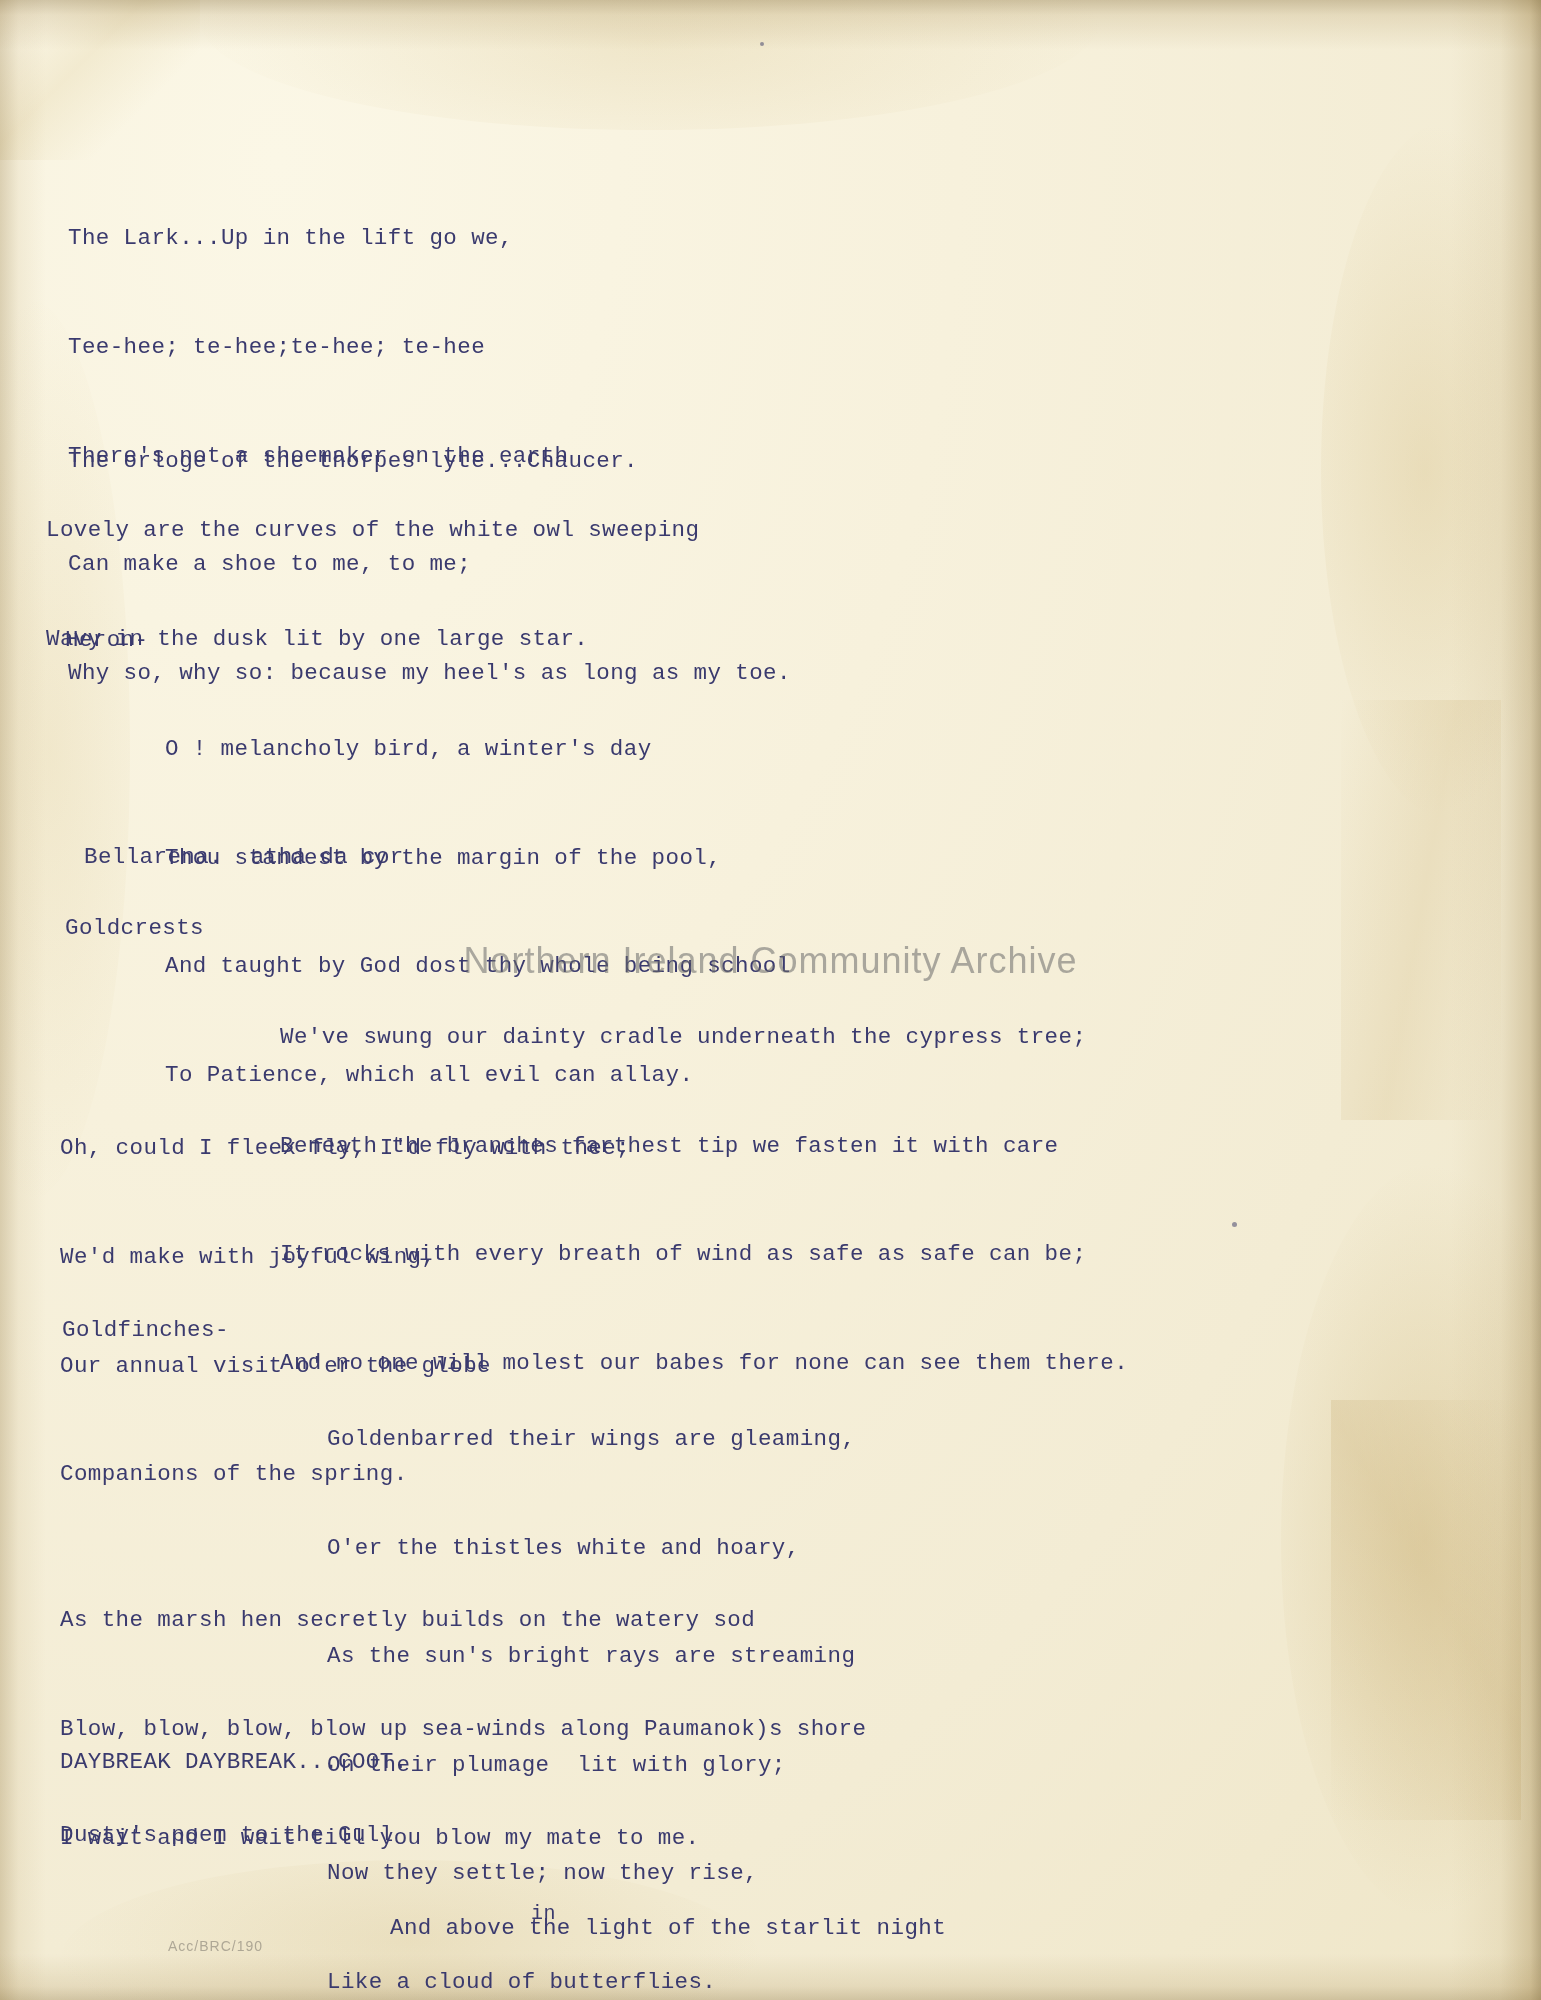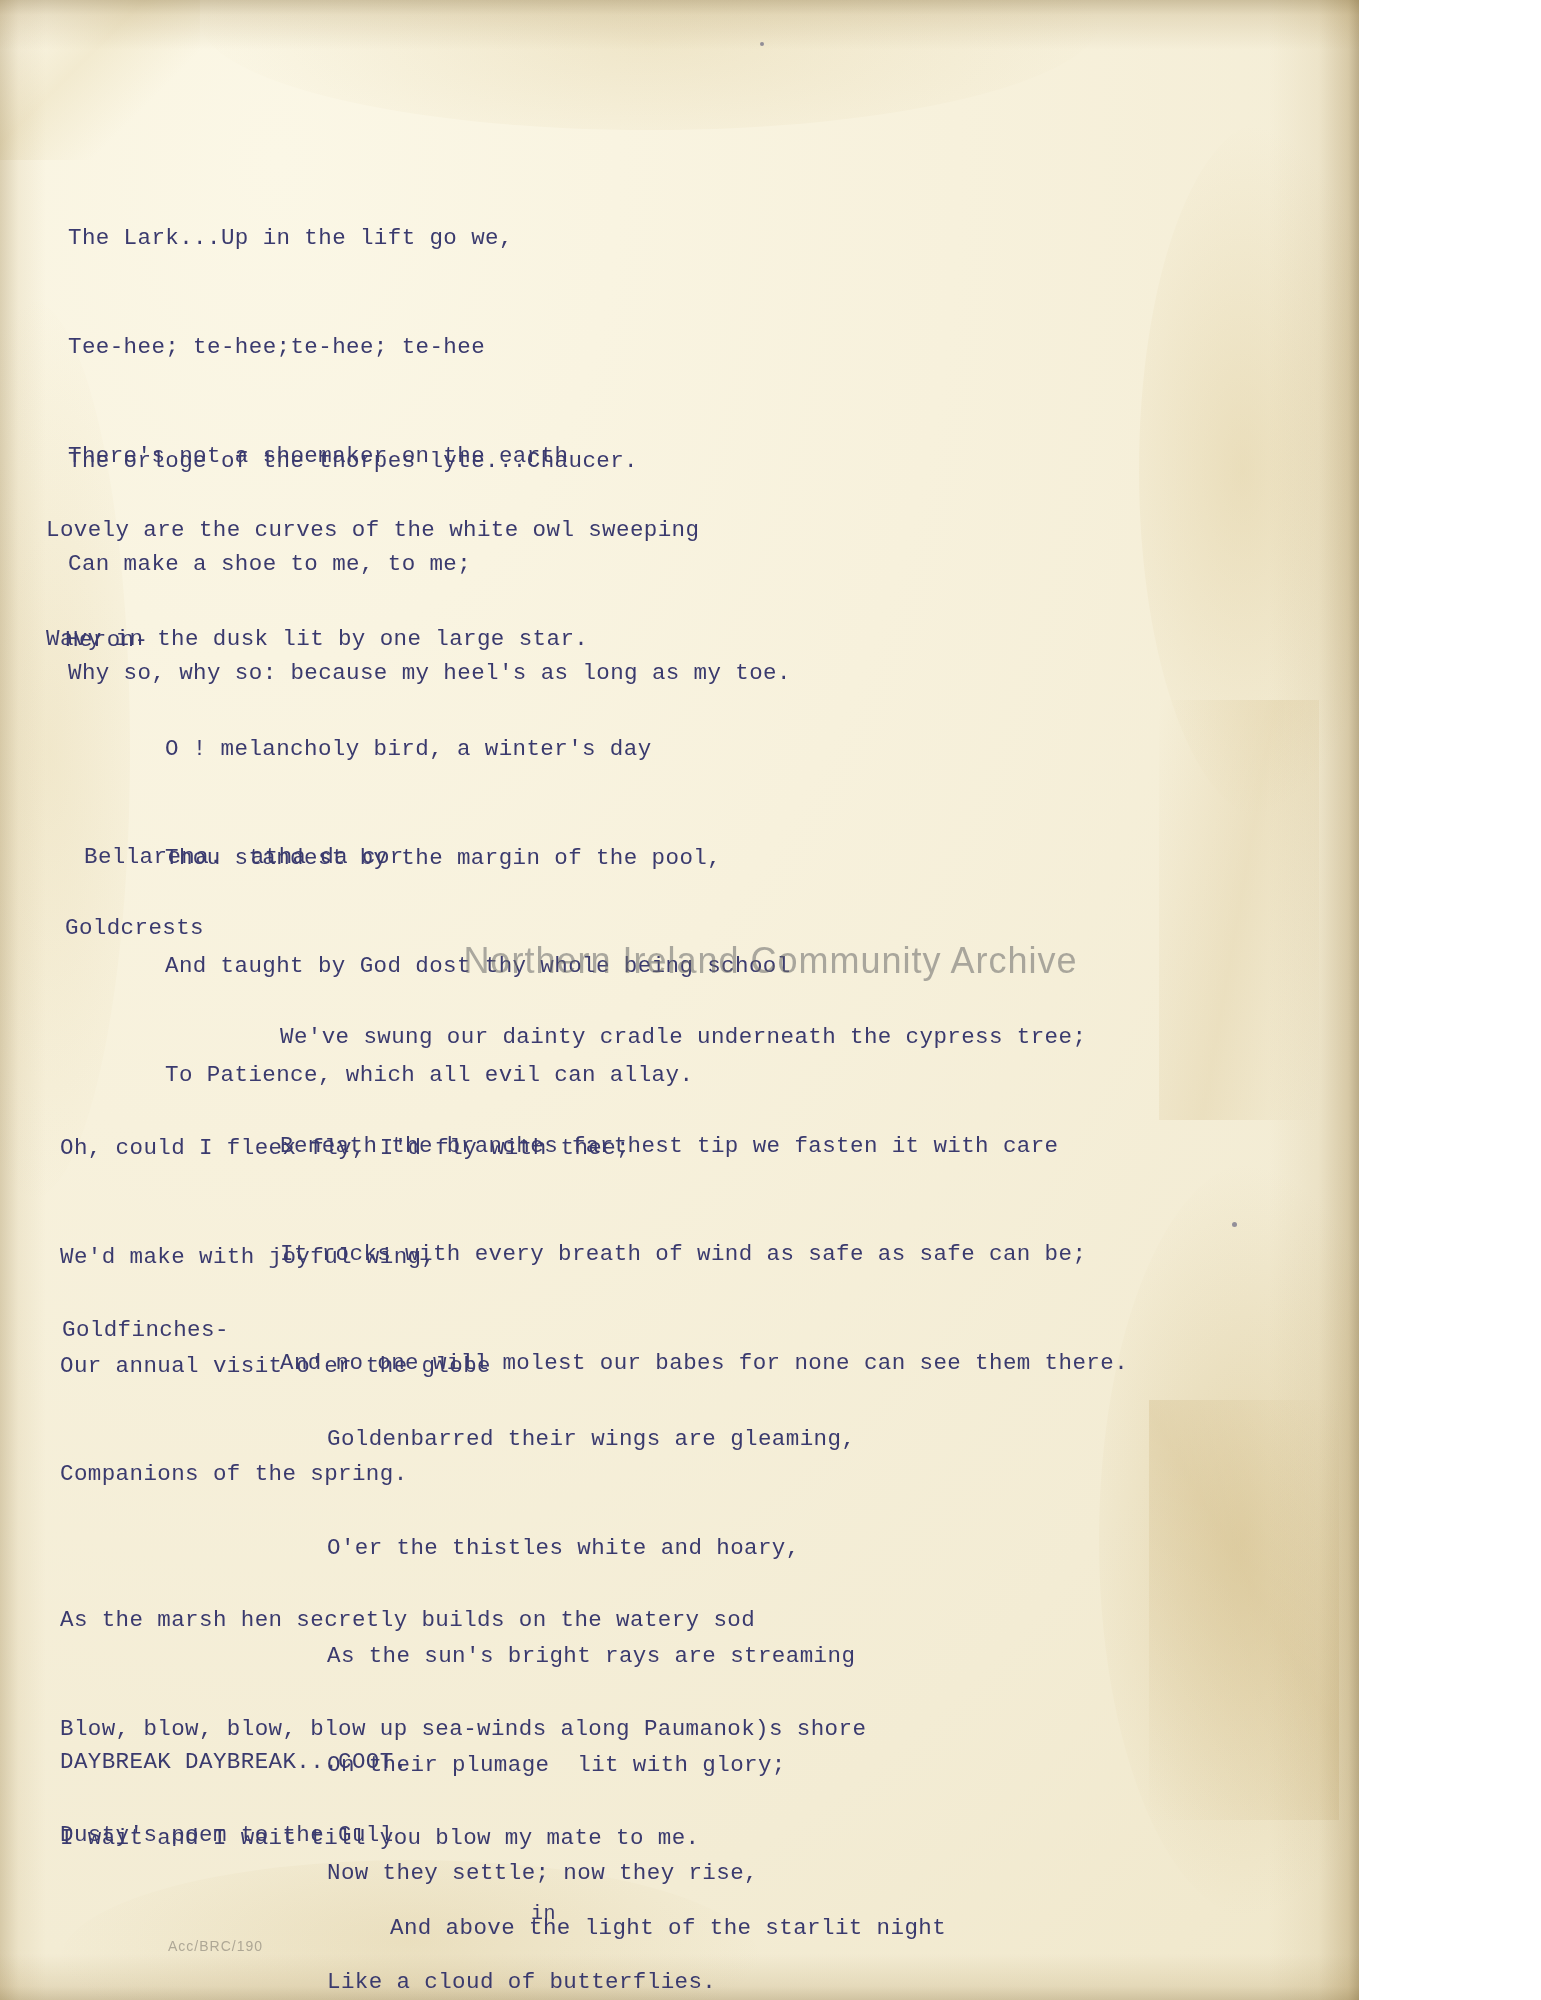--- a/index.html
+++ b/index.html
@@ -2,21 +2,21 @@
 <html><head>
 <meta charset="utf-8">
 <style>
   html, body {
     margin: 0;
     padding: 0;
     background: #ffffff;
   }
   #page {
     position: relative;
-    width: 1359px;
+    width: 1541px;
     height: 2000px;
     overflow: hidden;
     background: #5eead4;
   }
   
   .sheet {
     position: absolute;
     left: 0; top: 0;
     width: 1541px;
     height: 2000px;

